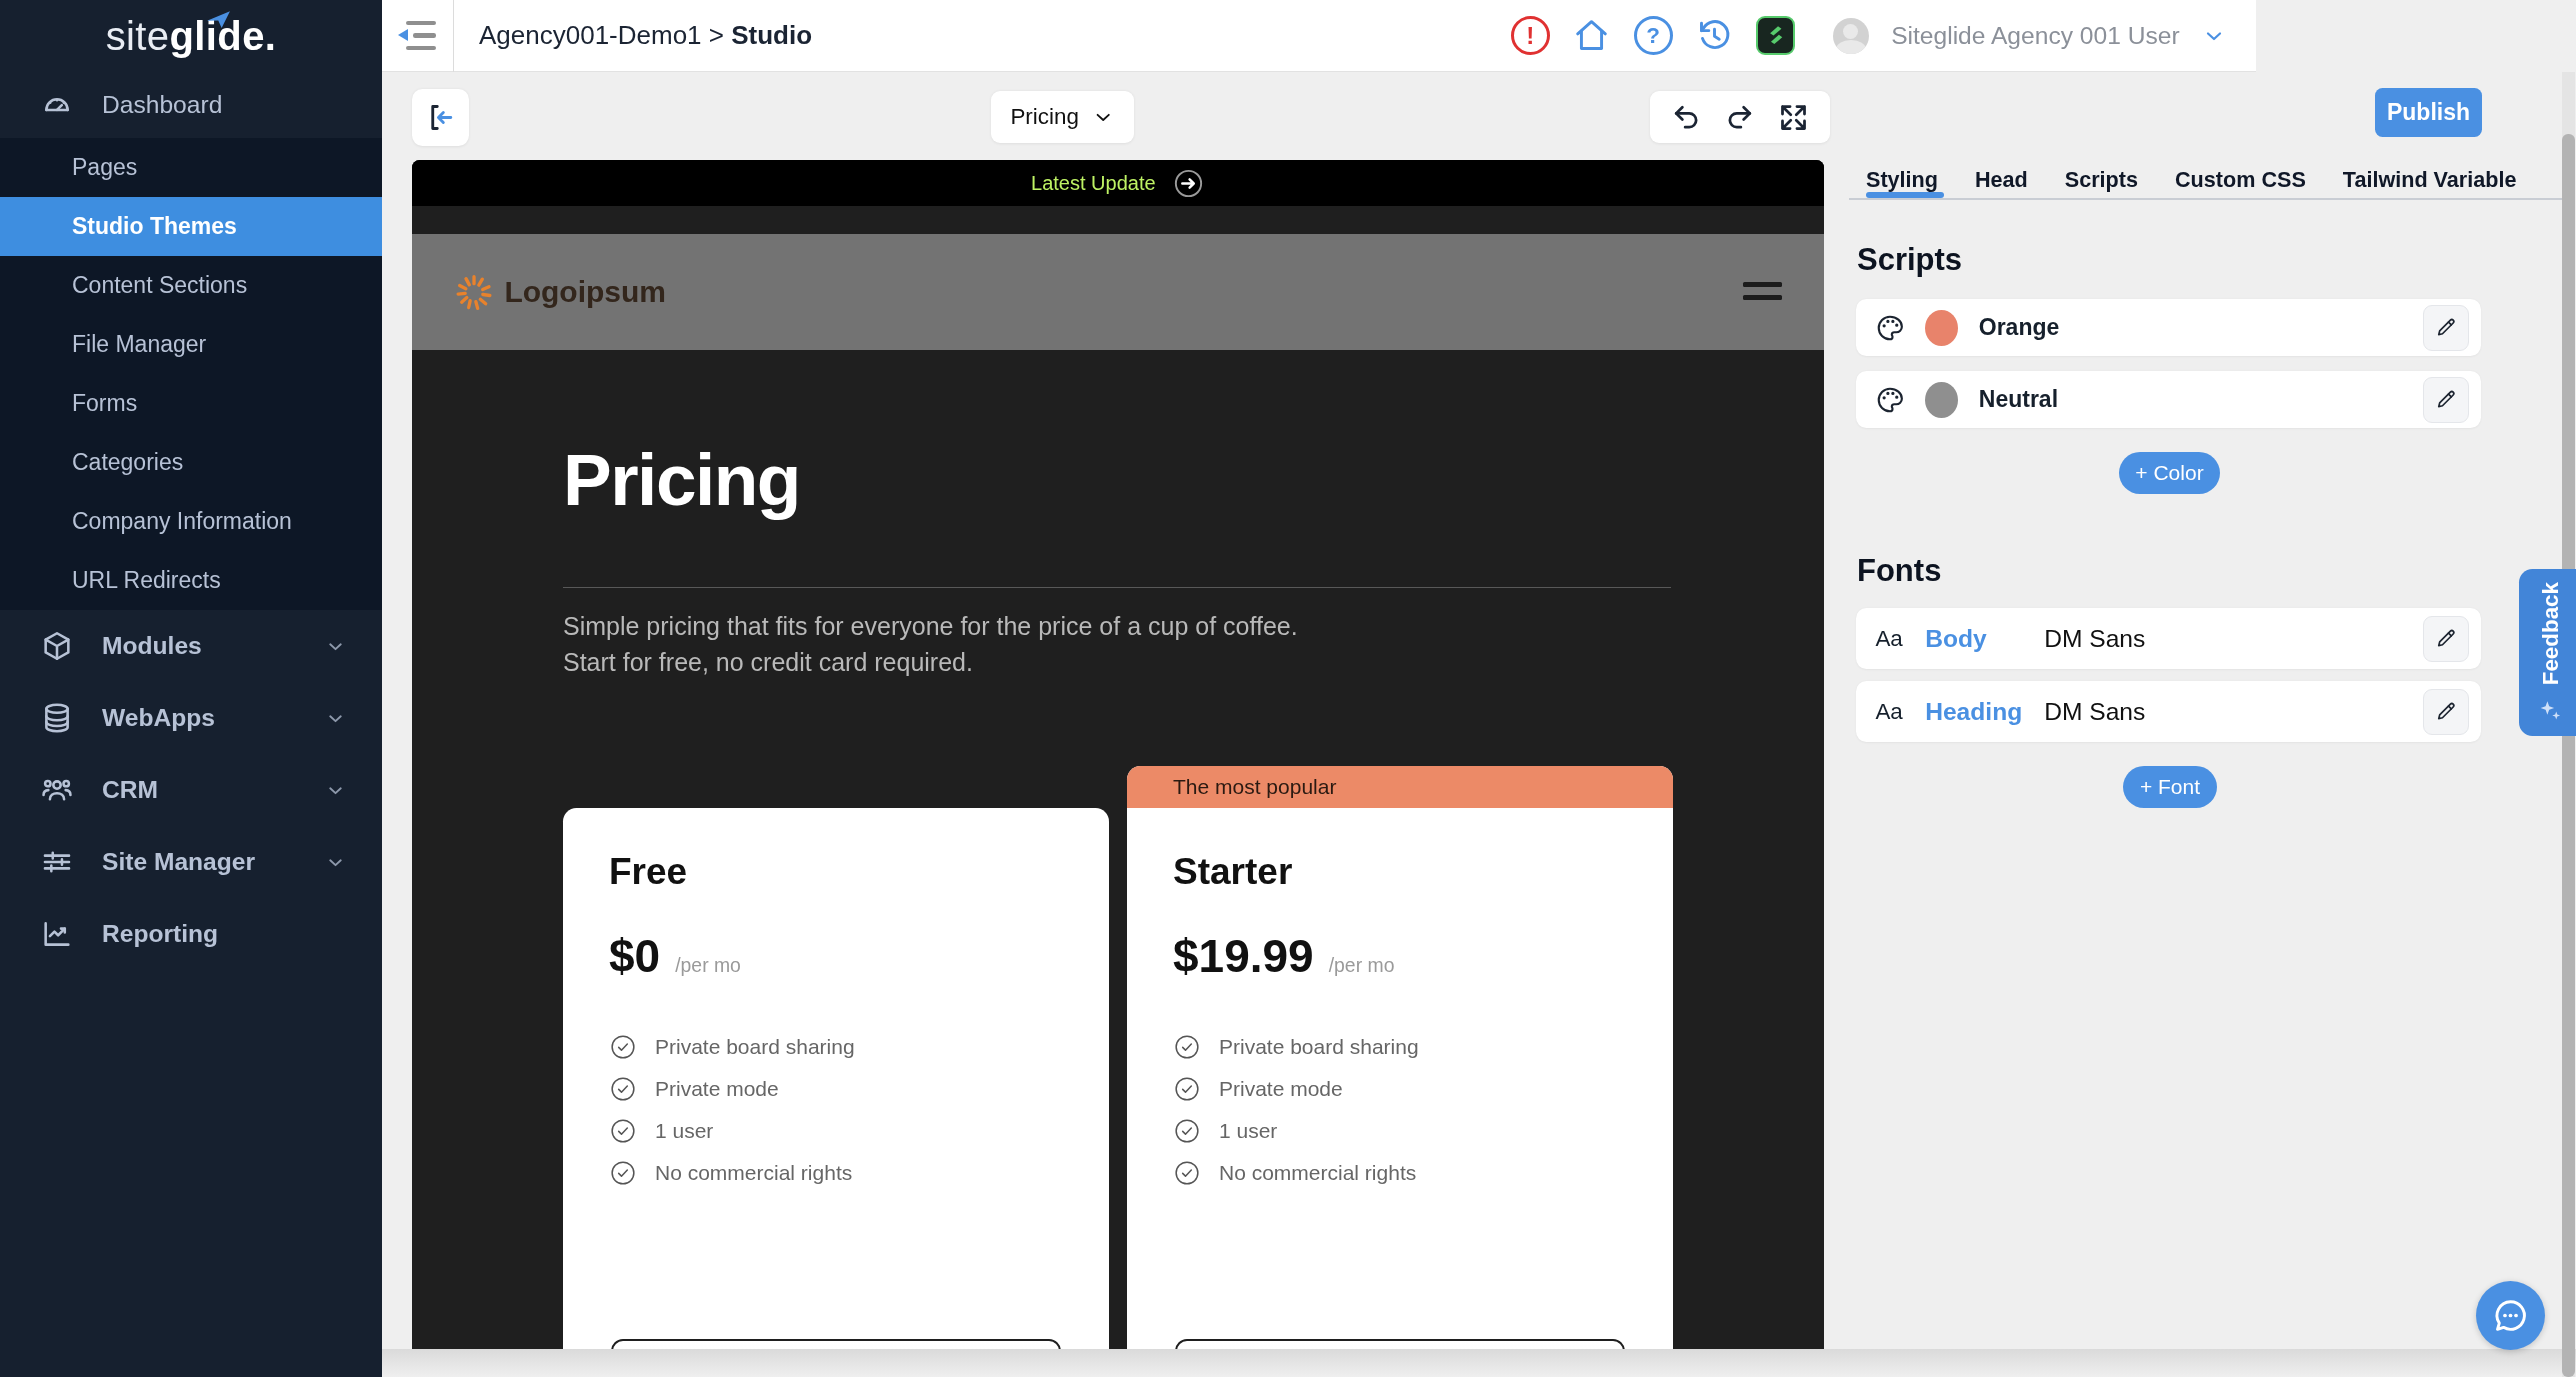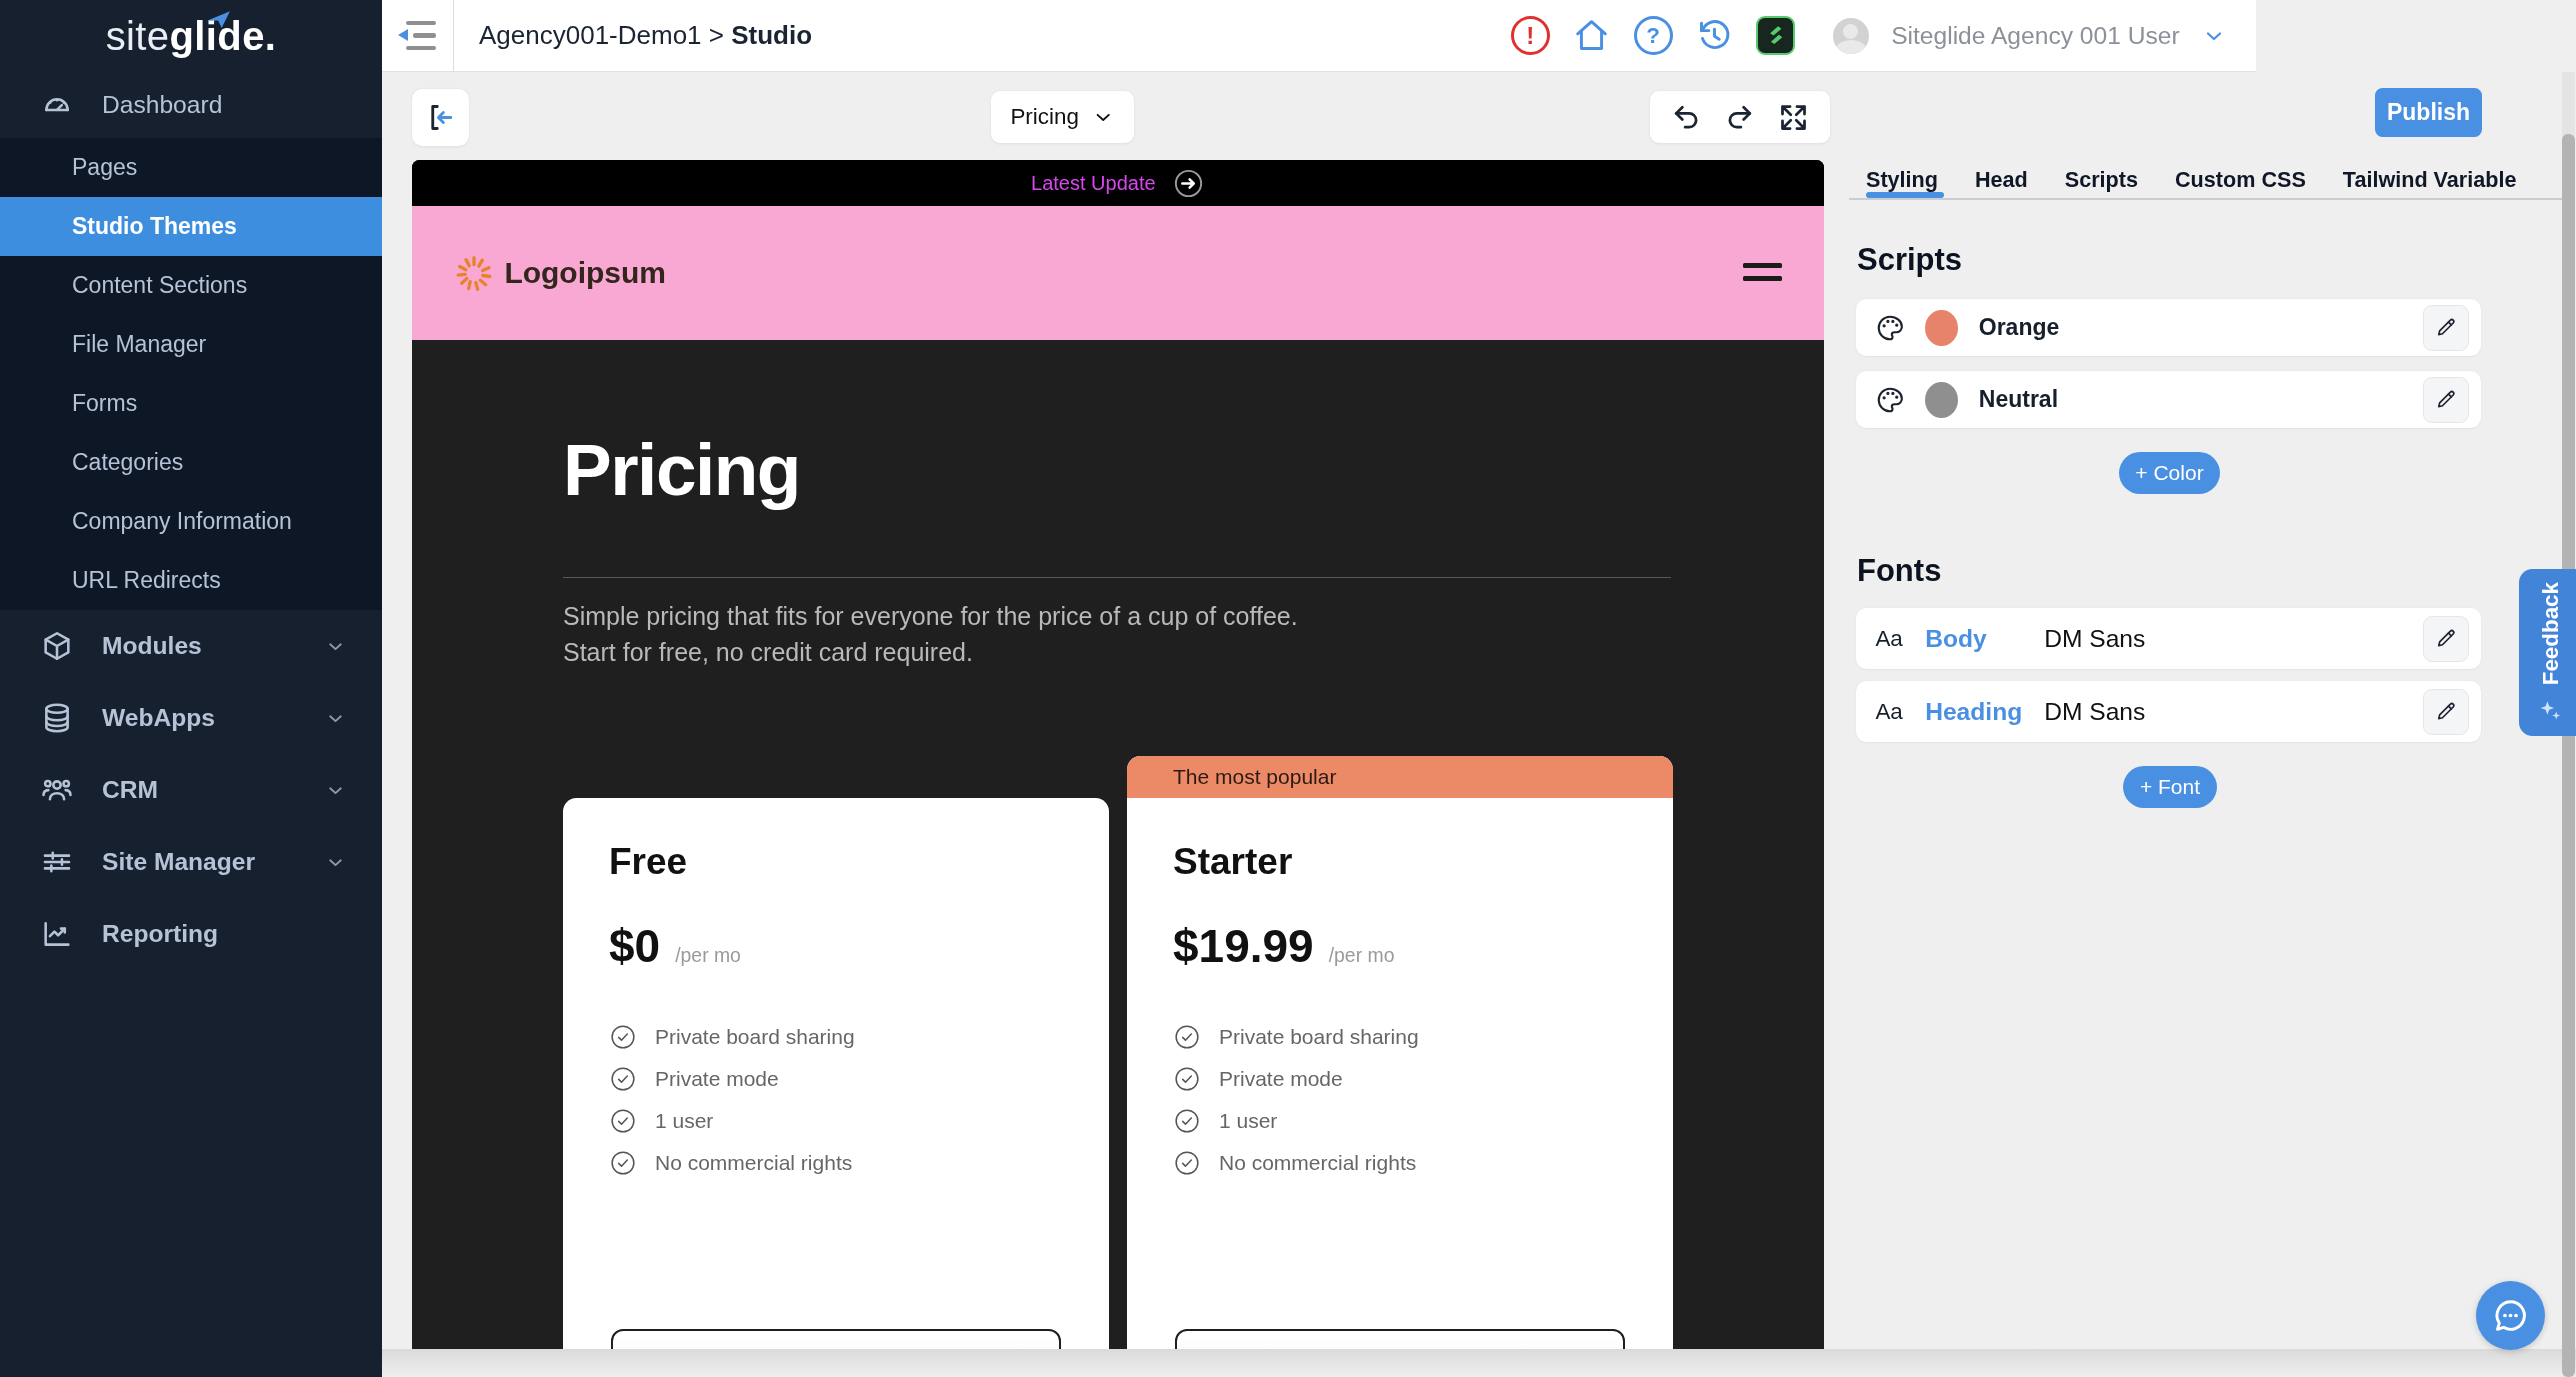--- a/index.html
+++ b/index.html
@@ -50,22 +50,22 @@
   
   .tool-btn { position:absolute; background:#fff; border-radius:10.4px; box-shadow:0 0.7px 3px rgba(0,0,0,.07); display:flex; align-items:center; justify-content:center; cursor:pointer; }
   .btn-collapse-preview { left:412px; top:89px; width:57px; height:57px; }
   .select-page { position:absolute; left:991px; top:91px; width:143px; height:52px; background:#fff; border-radius:9px; box-shadow:0 0.7px 3px rgba(0,0,0,.07); display:flex; align-items:center; justify-content:space-between; padding:0 19.4px; font-size:22.4px; color:#111; cursor:pointer; }
   .hist-group { position:absolute; left:1650px; top:91px; width:180px; height:52px; background:#fff; border-radius:9px; box-shadow:0 0.7px 3px rgba(0,0,0,.07); display:flex; align-items:center; justify-content:space-around; padding:0 10.4px; }
   .hist-group svg { cursor:pointer; }
   .btn-publish { position:absolute; left:2375px; top:88px; width:107px; height:49px; background:#4a90e2; color:#fff; font-size:23px; font-weight:700; border-radius:7.5px; display:flex; align-items:center; justify-content:center; cursor:pointer; }
 
   
   .preview { position:absolute; left:412px; top:160px; width:1412px; height:1190px; border-radius:7.5px 7.5px 0 0; overflow:hidden; background:#1f1f1f; }
-  .banner { height:46px; background:#000; display:flex; align-items:center; justify-content:center; gap:16.4px; color:#d946ef; font-size:20px; }
-  .pv-header { height:134px; background:#f9a8d4; display:flex; align-items:center; justify-content:space-between; padding:0 42px 0 42px; }
+  .banner { height:46px; background:#000; display:flex; align-items:center; justify-content:center; gap:16.4px; color:#bef264; font-size:20px; }
+  .pv-header { height:116px; background:#737373; display:flex; align-items:center; justify-content:space-between; padding:0 42px 0 42px;margin-top:28px; }
   .pv-logo { display:flex; align-items:center; gap:10.4px; }
   .pv-logo-text { font-size:30px; font-weight:800; color:#33261c; }
   .hamburger { width:39px; height:19.4px; position:relative; cursor:pointer; }
   .hamburger i { position:absolute; left:0; width:39px; height:5.2px; background:#1c1c1c; border-radius:1.5px; }
   .hamburger i:nth-child(1){ top:0; }
   .hamburger i:nth-child(2){ top:12.7px; }
   .hero { position:relative; height:1027px; background:#1f1f1f; }
   .hero-title { position:absolute; left:151px; top:88px; font-size:73px; font-weight:700; letter-spacing:-1.5px; color:#ffffff; }
   .hero-divider { position:absolute; left:151px; top:237px; width:1108px; border-top:1.5px solid #585858; }
   .hero-p { position:absolute; left:151px; font-size:25px; color:#b9b9b9; }

